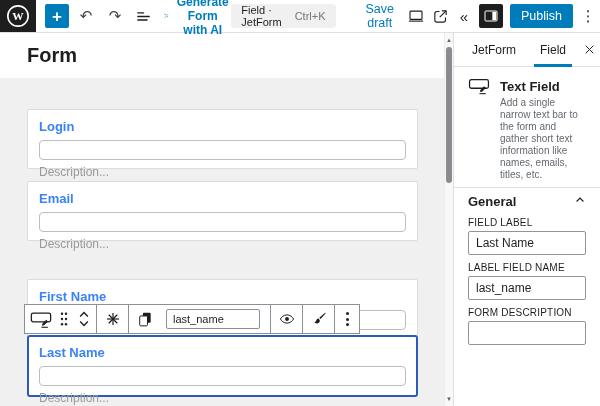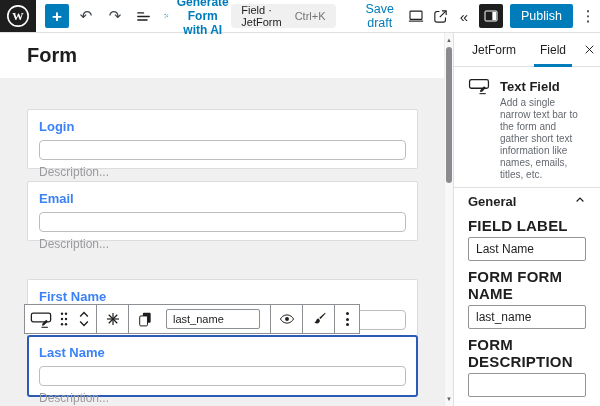--- a/index.html
+++ b/index.html
@@ -86,21 +86,21 @@
 
   .block-card { padding:10px 14px 6px; }
   .bc-head { display:flex; gap:10px; align-items:center; }
   .bc-title { font-size:13px; font-weight:bold; }
   .bc-desc { margin:2px 0 0 32px; font-size:10px; line-height:1.2; color:#646970; }
 
   .panel { border-top:1px solid #e0e0e0; padding:6px 14px 8px; }
   .panel-head { display:flex; justify-content:space-between; align-items:flex-start; font-size:13px;
                 font-weight:bold; height:16px; cursor:pointer; }
   .ctrl { margin-top:7px; }
-  .ctrl-label { font-size:15px; font-weight:bold; letter-spacing:.2px; color:#1e1e1e;
+  .ctrl-label { font-size:10px; font-weight:normal; letter-spacing:.2px; color:#1e1e1e;
                 margin-bottom:3px; }
   .ctrl-input { width:100%; height:24px; border:1px solid #949494; border-radius:2px;
                 font-size:12px; padding:0 7px; font-family:inherit; color:#1e1e1e; }
   .help { margin-top:4px; font-size:10.5px; line-height:1.28; color:#757575; }
 </style>
 </head>
 <body>
 
 <div class="app">
 
@@ -309,21 +309,21 @@
             <path d="M3.5 10L8 5.5 12.5 10" fill="none" stroke="#1e1e1e" stroke-width="1.6"></path>
           </svg>
         </div>
 
         <div class="ctrl">
           <div class="ctrl-label">FIELD LABEL</div>
           <input class="ctrl-input" type="text" value="Last Name" style="">
         </div>
 
         <div class="ctrl">
-          <div class="ctrl-label">FORM FORM NAME</div>
+          <div class="ctrl-label">LABEL FIELD NAME</div>
           <input class="ctrl-input" type="text" value="last_name" style="">
         </div>
 
         <div class="ctrl">
           <div class="ctrl-label">FORM DESCRIPTION</div>
           <input class="ctrl-input" type="text" value="" style="">
         </div>
       </section>
 
     </aside>

